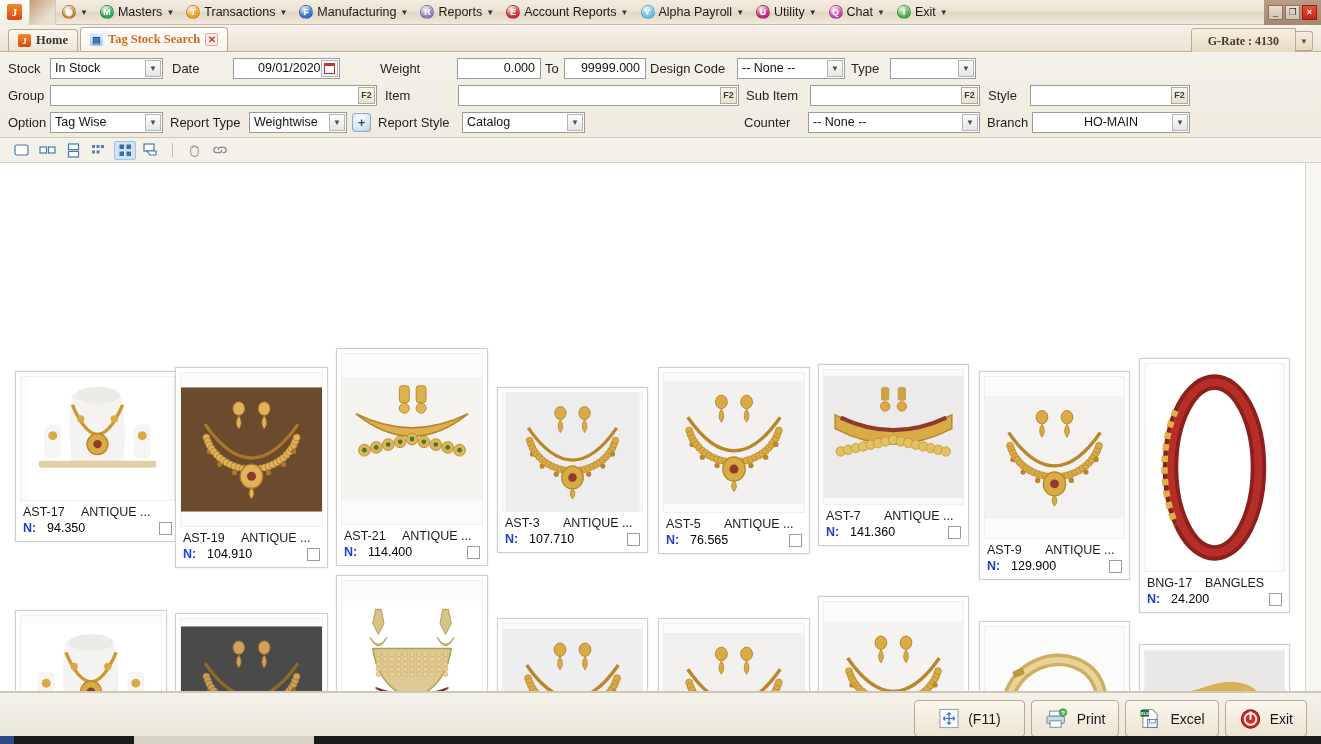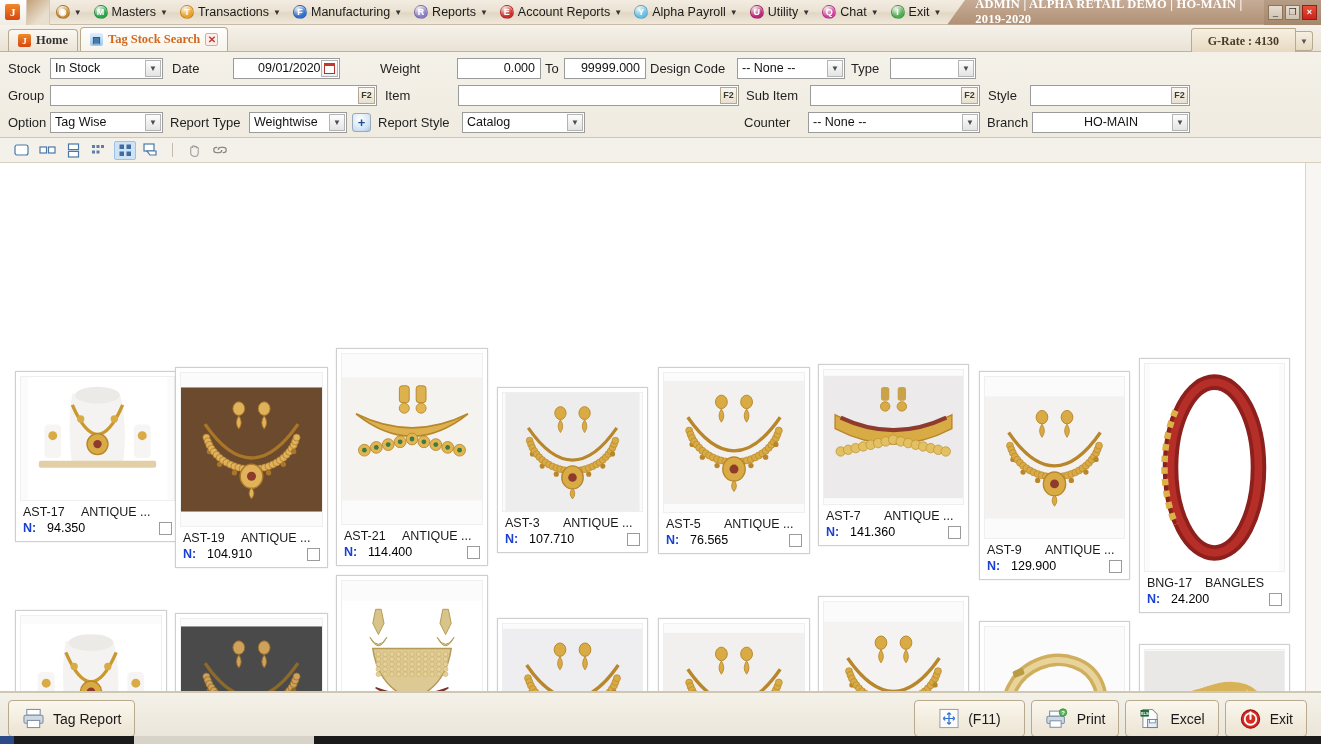--- a/index.html
+++ b/index.html
@@ -287,21 +287,20 @@
         <span>Chat</span>
         <span class="caret">▼</span>
       </div>
       <div class="menu-item">
         <span class="badge" style="background: radial-gradient(circle at 35% 28%, rgba(255, 255, 255, 0.533), rgb(76, 175, 80) 60%);">I</span>
         <span>Exit</span>
         <span class="caret">▼</span>
       </div>
     </div>
   <div class="menubar-title">
-    <div class="title-slab">ADMIN | ALPHA RETAIL DEMO | HO-MAIN | 2019-2020</div>
     <div class="wbtns">
       <div class="wbtn">_</div>
       <div class="wbtn">❐</div>
       <div class="wbtn close">×</div>
     </div>
   </div>
 </div>
 
 <div class="tabstrip">
   <div id="tab-items" style="display:flex;align-items:flex-end;">
@@ -1186,28 +1185,20 @@
             <circle cx="55" cy="40" r="3.4" fill="#9b4a38"></circle>
             <circle cx="49" cy="54" r="3" fill="#9b4a38"></circle>
           </svg>
         </div>
       </div>
     </div>
   <div class="vscroll"></div>
 </div>
 
 <div class="footer">
-  <div class="fbtn">
-    <svg width="23" height="21" viewBox="0 0 24 22">
-      <rect x="5" y="1.5" width="14" height="6" fill="#fdfdfd" stroke="#7a8fa6" stroke-width="1.1"></rect>
-      <rect x="2" y="7.5" width="20" height="8.5" rx="1.6" fill="#cfd9e4" stroke="#7a8fa6" stroke-width="1.1"></rect>
-      <rect x="5.5" y="13" width="13" height="7.5" fill="#fff" stroke="#7a8fa6" stroke-width="1.1"></rect>
-    </svg>
-    <span>Tag Report</span>
-  </div>
 
   <div style="margin-left:auto;display:flex;align-items:center;">
     <div class="fbtn sm">
       <svg width="22" height="21" viewBox="0 0 22 22">
         <rect x="1.5" y="1.5" width="19" height="19" fill="#fbfbfb" stroke="#9aa3ad" stroke-width="1.1"></rect>
         <g stroke="#2f6fd0" stroke-width="1.3" fill="none">
           <path d="M11 6 V16 M6 11 H16"></path>
           <path d="M11 5 l-2 2 M11 5 l2 2 M11 17 l-2-2 M11 17 l2-2 M5 11 l2-2 M5 11 l2 2 M17 11 l-2-2 M17 11 l-2 2"></path>
         </g>
       </svg>

